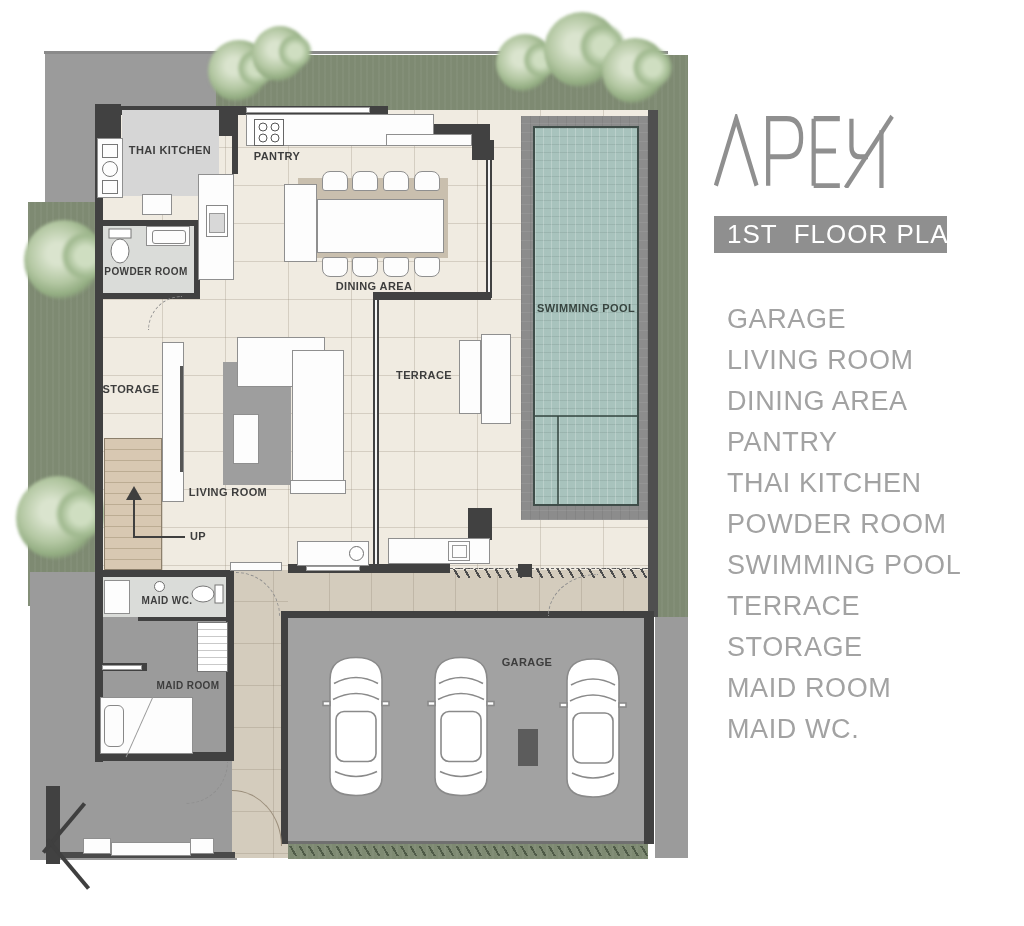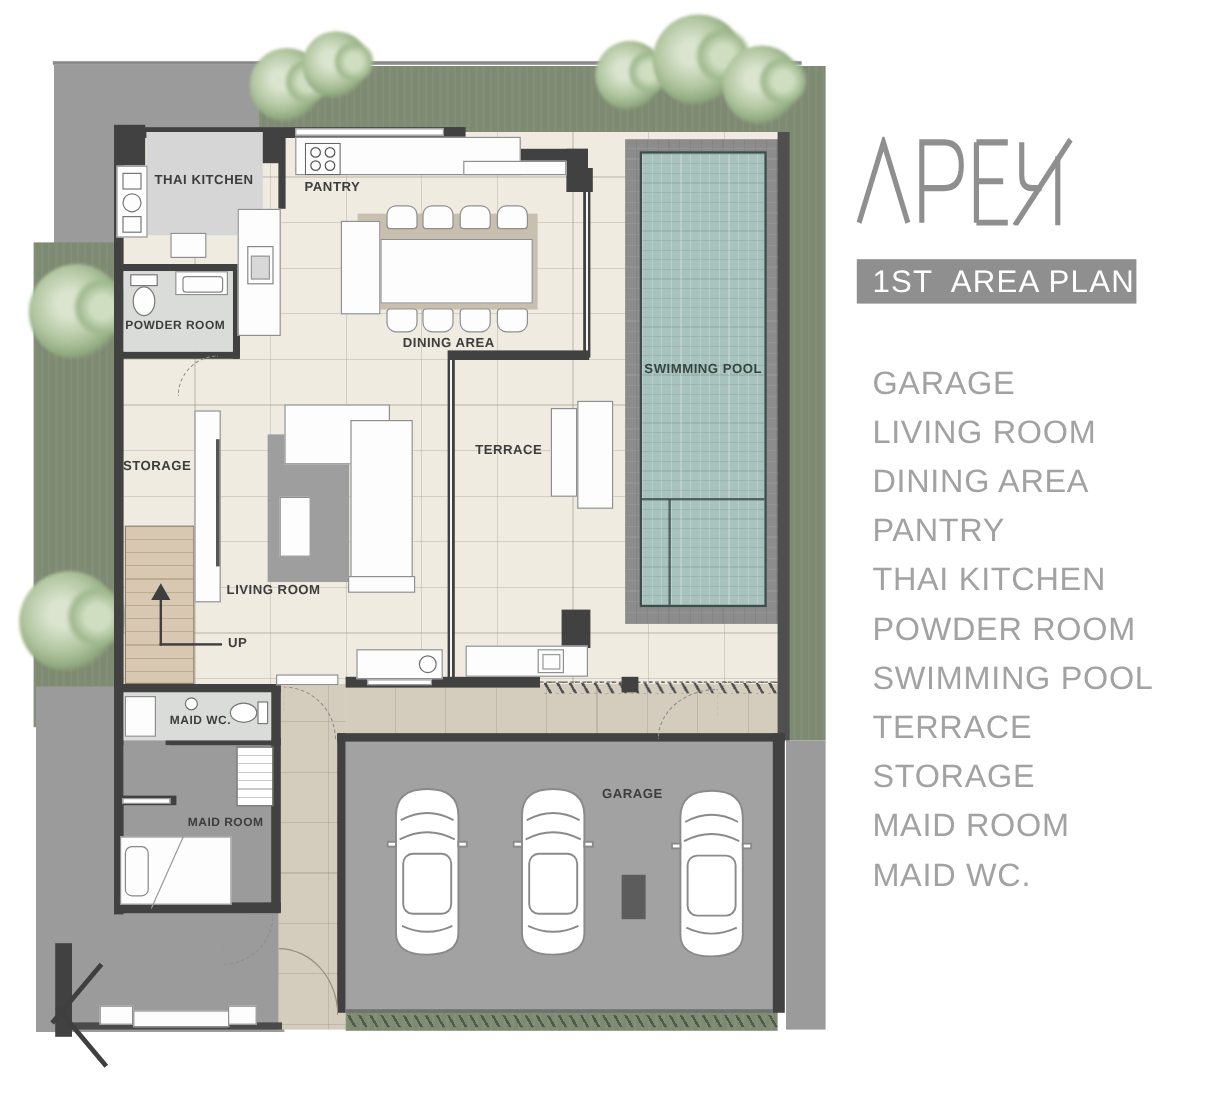--- a/index.html
+++ b/index.html
@@ -289,21 +289,21 @@
       <g fill="none" stroke="#8f8f8f" stroke-width="4.4">
         <polyline points="4,62 25,4 46,62"></polyline>
         <path d="M58,62 V4 H77 Q92,4 92,20.5 Q92,37 77,37 H58"></path>
         <path d="M105,4 V62 M105,4 H132 M105,32 H128 M105,62 H132"></path>
         <path d="M144,4 V28 Q144,37 153,37 H161"></path>
         <path d="M138,64 L186,2"></path>
         <path d="M175,14 V64"></path>
       </g>
     </svg>
   </div>
-  <div class="badge">1ST  AREA PLAN</div>
+  <div class="badge">1ST  FLOOR PLAN</div>
   <div class="legend">
     <div class="legend-item">GARAGE</div>
     <div class="legend-item">LIVING ROOM</div>
     <div class="legend-item">DINING AREA</div>
     <div class="legend-item">PANTRY</div>
     <div class="legend-item">THAI KITCHEN</div>
     <div class="legend-item">POWDER ROOM</div>
     <div class="legend-item">SWIMMING POOL</div>
     <div class="legend-item">TERRACE</div>
     <div class="legend-item">STORAGE</div>

